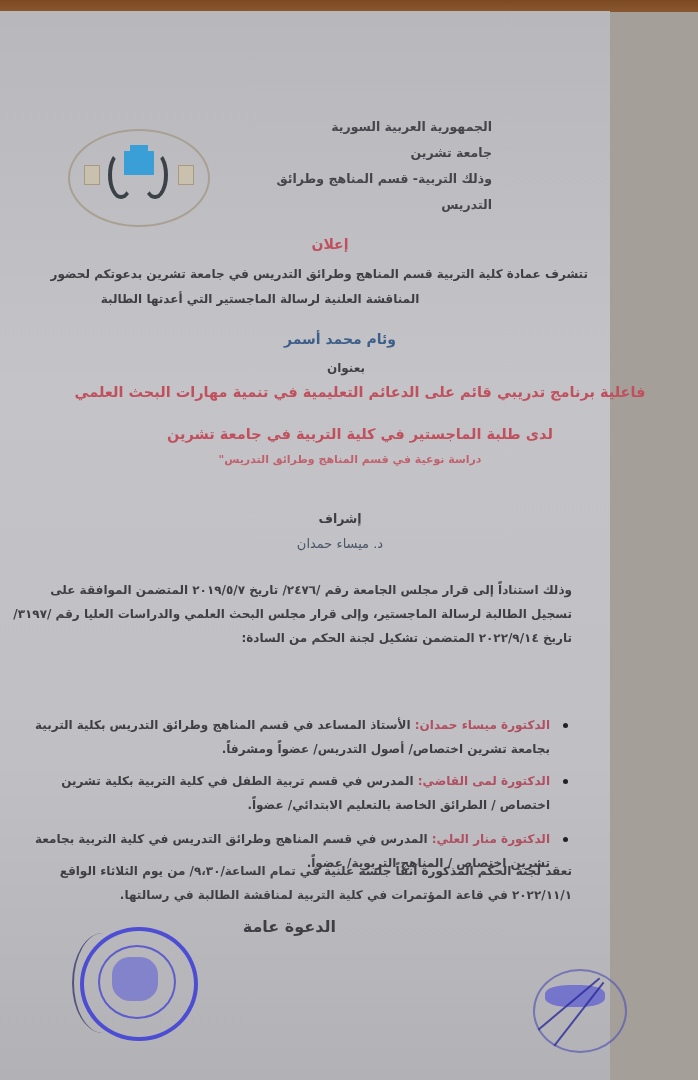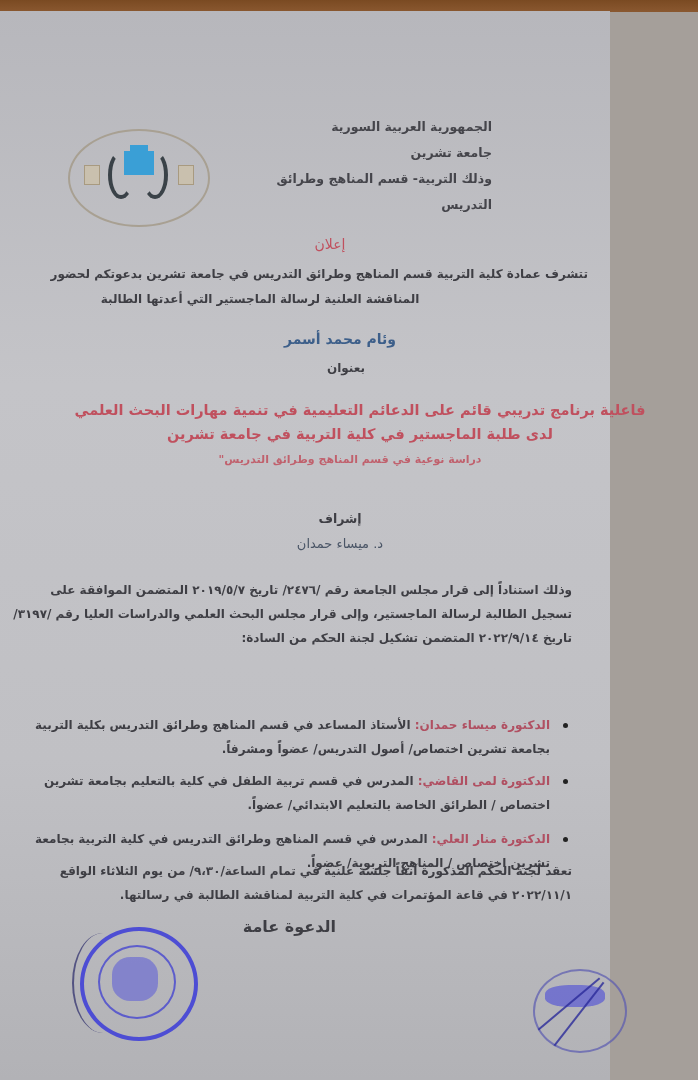--- a/index.html
+++ b/index.html
@@ -67,49 +67,49 @@
     <div class="side l"></div>
       <div class="side r"></div>
     <div class="inner">
       <div class="wreath-l"></div>
         <div class="wreath-r"></div>
       <div class="blue2"></div>
         <div class="blue"></div>
     </div>
   </div>
 
-  <div class="abs center title-red" style="left:280px; width:100px; top:225px; font-size:14px; font-weight:normal;">إعلان</div>
+  <div class="abs center title-red" style="left:280px; width:100px; top:225px; font-size:14px; font-weight:bold;">إعلان</div>
 
   <div class="abs rtl para" style="right:22px; width:620px; top:251px; text-align:right;">تتشرف عمادة كلية التربية قسم المناهج وطرائق التدريس في جامعة تشرين بدعوتكم لحضور</div>
   <div class="abs rtl para" style="right:100px; width:500px; top:276px; text-align:center;">المناقشة العلنية لرسالة الماجستير التي أعدتها الطالبة</div>
 
   <div class="abs center name-blue" style="left:190px; width:300px; top:320px; font-size:14px; font-weight:bold;">وئام محمد أسمر</div>
 
   <div class="abs center" style="left:296px; width:100px; top:350px; font-size:12px; font-weight:bold;">بعنوان</div>
 
-  <div class="abs center title-red" style="left:60px; width:600px; top:391px; font-size:14.5px; font-weight:bold;">فاعلية برنامج تدريبي قائم على الدعائم التعليمية في تنمية مهارات البحث العلمي</div>
+  <div class="abs center title-red" style="left:60px; width:600px; top:373px; font-size:14.5px; font-weight:bold;">فاعلية برنامج تدريبي قائم على الدعائم التعليمية في تنمية مهارات البحث العلمي</div>
   <div class="abs center title-red" style="left:120px; width:480px; top:415px; font-size:14.5px; font-weight:bold;">لدى طلبة الماجستير في كلية التربية في جامعة تشرين</div>
   <div class="abs center title-red" style="left:180px; width:340px; top:442px; font-size:11px; font-weight:bold; opacity:.85;">دراسة نوعية في قسم المناهج وطرائق التدريس"</div>
 
   <div class="abs center" style="left:290px; width:100px; top:500px; font-size:12.5px; font-weight:bold;">إشراف</div>
   <div class="abs center name-blue" style="left:240px; width:200px; top:525px; font-size:13px; font-weight:normal; color:#4a5566;">د. ميساء حمدان</div>
 
   <div class="abs rtl para" style="right:38px; width:600px; top:567px;">
     <div>وذلك استناداً إلى قرار مجلس الجامعة رقم /٢٤٧٦/ تاريخ ٢٠١٩/٥/٧ المتضمن الموافقة على</div>
     <div>تسجيل الطالبة لرسالة الماجستير، وإلى قرار مجلس البحث العلمي والدراسات العليا رقم /٣١٩٧/</div>
     <div>تاريخ ٢٠٢٢/٩/١٤ المتضمن تشكيل لجنة الحكم من السادة:</div>
   </div>
 
   <div class="abs rtl para" style="right:38px; width:600px; top:654px;">
     <div class="bullet-item" style="margin-bottom:8px;margin-top:48px;">
       <div><span class="red-name">الدكتورة ميساء حمدان:</span><span> الأستاذ المساعد في قسم المناهج وطرائق التدريس بكلية التربية</span></div>
       <div>بجامعة تشرين اختصاص/ أصول التدريس/ عضواً ومشرفاً.</div>
     </div>
     <div class="bullet-item" style="margin-bottom:10px;">
-      <div><span class="red-name">الدكتورة لمى القاضي:</span><span> المدرس في قسم تربية الطفل في كلية بالتعليم بجامعة تشرين</span></div>
+      <div><span class="red-name">الدكتورة لمى القاضي:</span><span> المدرس في قسم تربية الطفل في كلية التربية بكلية تشرين</span></div>
       <div>اختصاص / الطرائق الخاصة بالتعليم الابتدائي/ عضواً.</div>
     </div>
     <div class="bullet-item">
       <div><span class="red-name">الدكتورة منار العلي:</span><span> المدرس في قسم المناهج وطرائق التدريس في كلية التربية بجامعة</span></div>
       <div>تشرين اختصاص / المناهج التربوية/ عضواً.</div>
     </div>
   </div>
 
   <div class="abs rtl para" style="right:38px; width:600px; top:848px;">
     <div>تعقد لجنة الحكم المذكورة آنفاً جلسة علنية في تمام الساعة/٩،٣٠/ من يوم الثلاثاء الواقع</div>

